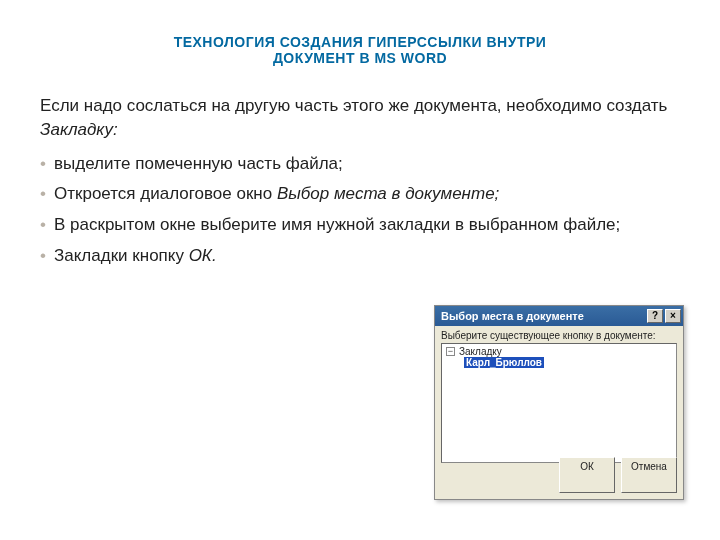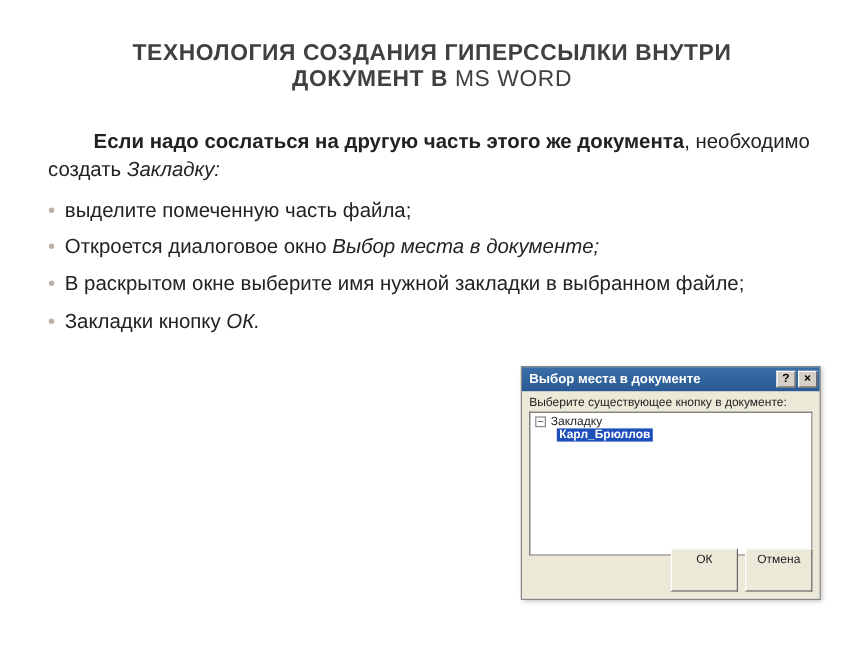--- a/index.html
+++ b/index.html
@@ -8,31 +8,31 @@
     background: #fff;
     font-family: "Segoe UI", Arial, sans-serif;
     color: #222;
     position: relative;
     overflow: hidden;
   }
   .title {
     margin: 34px 60px 28px 60px;
     text-align: center;
     font-weight: 700;
-    font-size: 19px;
+    font-size: 14px;
     letter-spacing: 0.5px;
-    color: #404040;
+    color: #0369a1;
   }
-  .title .bold { font-weight: 400; }
+  .title .bold { font-weight: 700; }
   .intro {
     margin: 0 40px 10px 40px;
     font-size: 17px;
     line-height: 1.4;
   }
-  .intro-strong { font-weight: 700; margin-left: 38px; }
+  .intro-strong { font-weight: 400; }
   .intro-em { font-style: italic; }
   ul.bullets {
     list-style: none;
     margin: 1px 40px;
   }
   ul.bullets li {
     position: relative;
     padding-left: 14px;
     font-size: 17px;
     line-height: 1.45;

